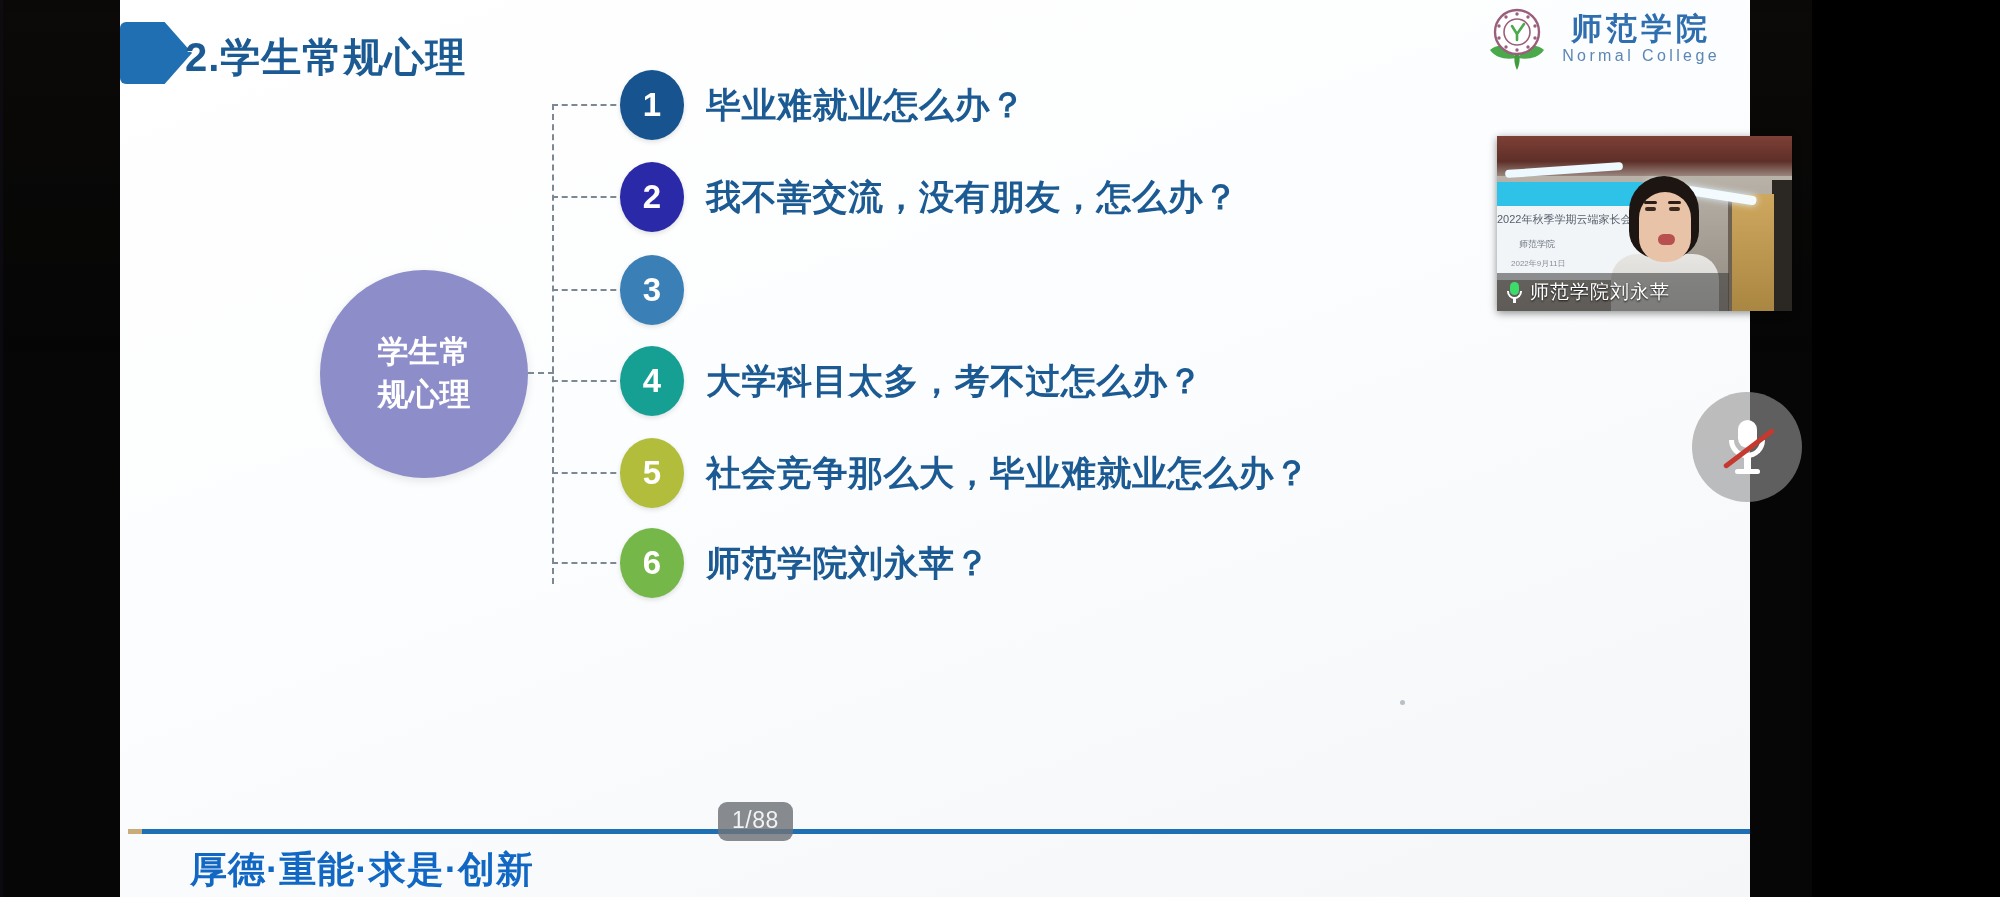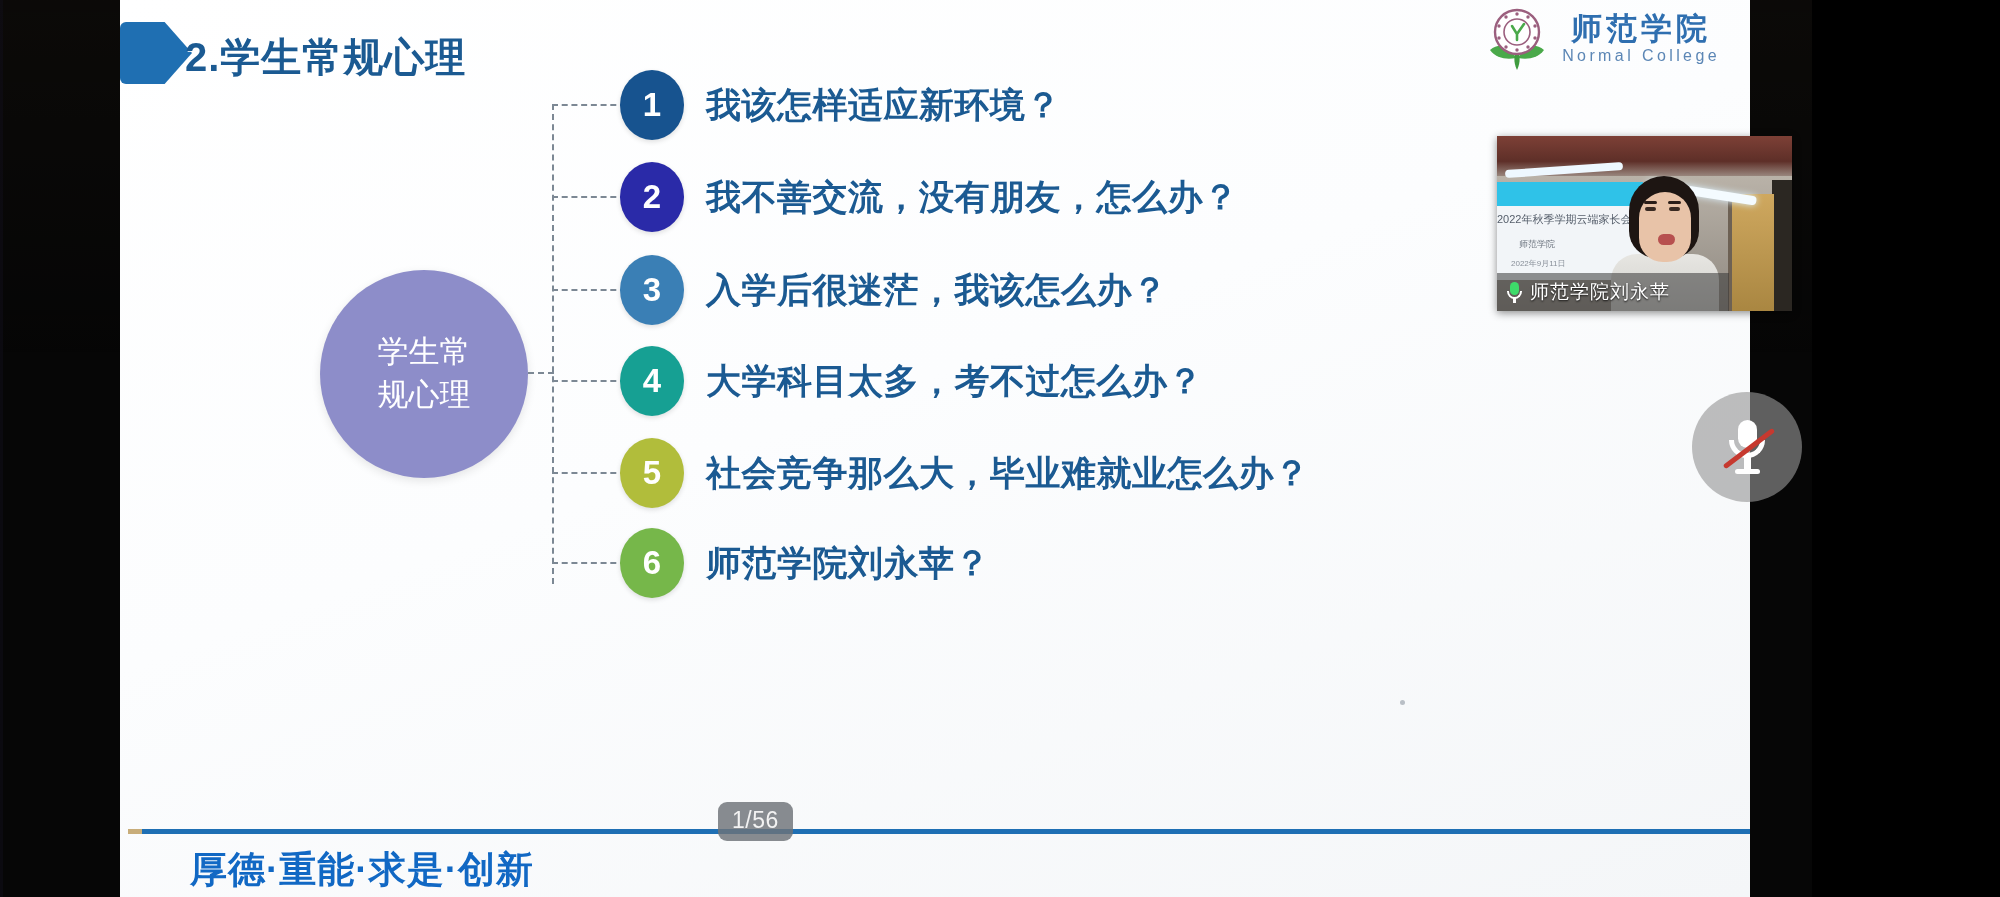--- a/index.html
+++ b/index.html
@@ -53,21 +53,21 @@
   .logo-text{ display:flex; flex-direction:column; align-items:center; }
   .logo-cn{ font-size:31px; font-weight:bold; color:#2f6fb0; letter-spacing:4px; line-height:1.05; }
   .logo-en{ font-size:16px; color:#5b86b5; letter-spacing:3.4px; margin-top:2px; }
 
   
   .hub{
     position:absolute; left:200px; top:270px;
     width:208px; height:208px; border-radius:50%;
     background:#8d8dc9;
     display:flex; flex-direction:column; align-items:center; justify-content:center;
-    color:#fff; font-weight:normal; font-size:31px; line-height:1.38;
+    color:#fff; font-weight:bold; font-size:31px; line-height:1.38;
     box-shadow:0 3px 10px rgba(0,0,0,.10);
   }
 
   
   .trunk{
     position:absolute; left:432px; top:104px;
     width:0; height:480px;
     border-left:2px dashed #7c8894;
   }
   .stub{
@@ -237,48 +237,47 @@
     <div class="stub"></div>
     <div class="branch" style="top:104px"></div>
     <div class="branch" style="top:196px"></div>
     <div class="branch" style="top:289px"></div>
     <div class="branch" style="top:380px"></div>
     <div class="branch" style="top:472px"></div>
     <div class="branch" style="top:562px"></div>
 
     <div class="row" style="top:69px">
       <span class="bullet" style="background: rgb(23, 83, 143);">1</span>
-      <span class="row-label">我该怎样适应新环境？</span>
+      <span class="row-label">毕业难就业怎么办？</span>
     </div>
     <div class="row" style="top:161px">
       <span class="bullet" style="background: rgb(42, 42, 168);">2</span>
       <span class="row-label">我不善交流，没有朋友，怎么办？</span>
     </div>
     <div class="row" style="top:254px">
       <span class="bullet" style="background: rgb(58, 127, 181);">3</span>
-      <span class="row-label">入学后很迷茫，我该怎么办？</span>
     </div>
     <div class="row" style="top:345px">
       <span class="bullet" style="background: rgb(22, 160, 147);">4</span>
       <span class="row-label">大学科目太多，考不过怎么办？</span>
     </div>
     <div class="row" style="top:437px">
       <span class="bullet" style="background: rgb(177, 189, 59);">5</span>
       <span class="row-label">社会竞争那么大，毕业难就业怎么办？</span>
     </div>
     <div class="row" style="top:527px">
       <span class="bullet" style="background: rgb(118, 183, 74);">6</span>
       <span class="row-label">师范学院刘永苹？</span>
     </div>
 
     <div class="dot-artifact"></div>
 
     <div class="footer-rule"></div>
     <div class="footer-motto">厚德·重能·求是·创新</div>
-    <div class="page-badge">1/56</div>
+    <div class="page-badge">1/88</div>
   </div>
 
   <div id="video-tile">
     <div class="vt-ceiling"></div>
     <div class="vt-wall"></div>
     <div class="vt-screen">
       <span class="l1">2022年秋季学期云端家长会</span>
       <span class="l2">师范学院</span>
       <span class="l3">2022年9月11日</span>
     </div>

